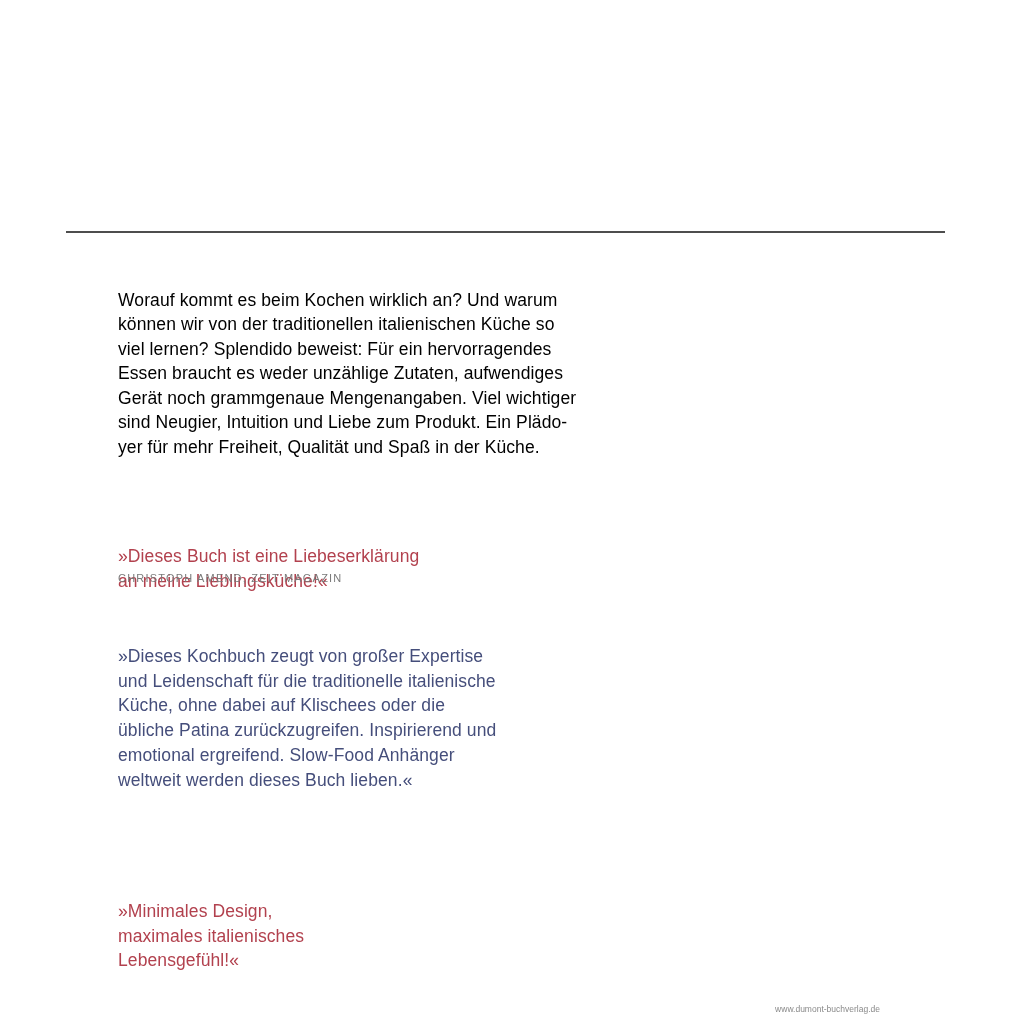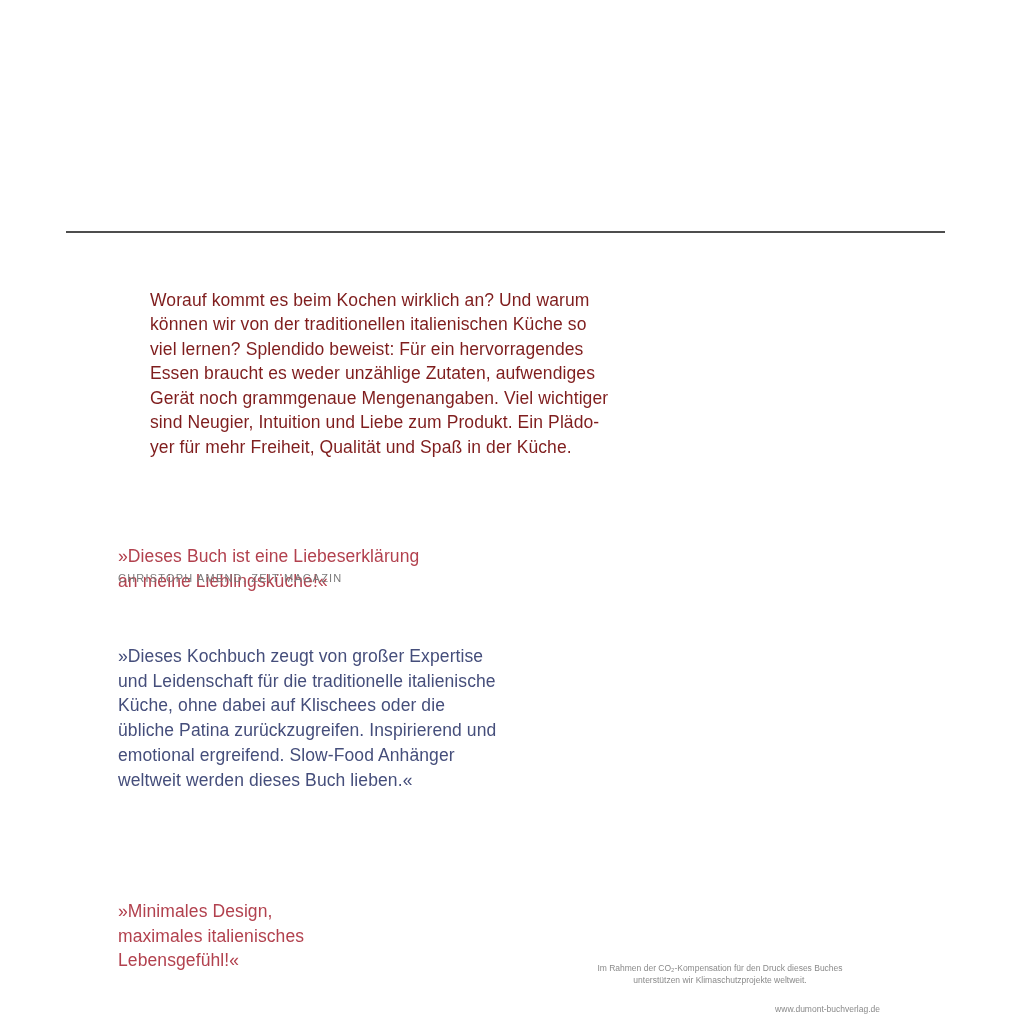--- a/index.html
+++ b/index.html
@@ -79,21 +79,21 @@
     color: #8a8a8a;
   }
 </style>
 </head>
 <body>
 
 <div class="page">
 
   <div class="rule" style="color: rgb(77, 77, 77); background: rgb(77, 77, 77);"></div>
 
-  <p class="intro" style="color: #7f1d1d; margin-left: 32px;">Worauf kommt es beim Kochen wirklich an? Und warum
+  <p class="intro" style="color: #000000;">Worauf kommt es beim Kochen wirklich an? Und warum
 können wir von der traditionellen italienischen Küche so
 viel lernen? Splendido beweist: Für ein hervorragendes
 Essen braucht es weder unzählige Zutaten, aufwendiges
 Gerät noch grammgenaue Mengenangaben. Viel wichtiger
 sind Neugier, Intuition und Liebe zum Produkt. Ein Plädo-
 yer für mehr Freiheit, Qualität und Spaß in der Küche.</p>
 
   <div class="quote quote-1" style="color: rgb(178, 65, 78); margin-top: 29px;">»Dieses Buch ist eine Liebeserklärung
 an meine Lieblingsküche!«</div>
   <div class="attribution attribution-1" style="color: rgb(122, 122, 122);">CHRISTOPH AMEND, ZEIT MAGAZIN</div>
@@ -102,18 +102,16 @@
 und Leidenschaft für die traditionelle italienische
 Küche, ohne dabei auf Klischees oder die
 übliche Patina zurückzugreifen. Inspirierend und
 emotional ergreifend. Slow-Food Anhänger
 weltweit werden dieses Buch lieben.«</div>
 
   <div class="quote quote-3" style="color: rgb(178, 65, 78);">»Minimales Design,
 maximales italienisches
 Lebensgefühl!«</div>
 
-  <div class="co2-note" style="color: rgb(138, 138, 138);">Im Rahmen der CO₂-Kompensation für den Druck dieses Buches
-unterstützen wir Klimaschutzprojekte weltweit.</div>
 
   <div class="website" style="color: rgb(138, 138, 138);">www.dumont-buchverlag.de</div>
 
 </div>
 
 </body></html>

